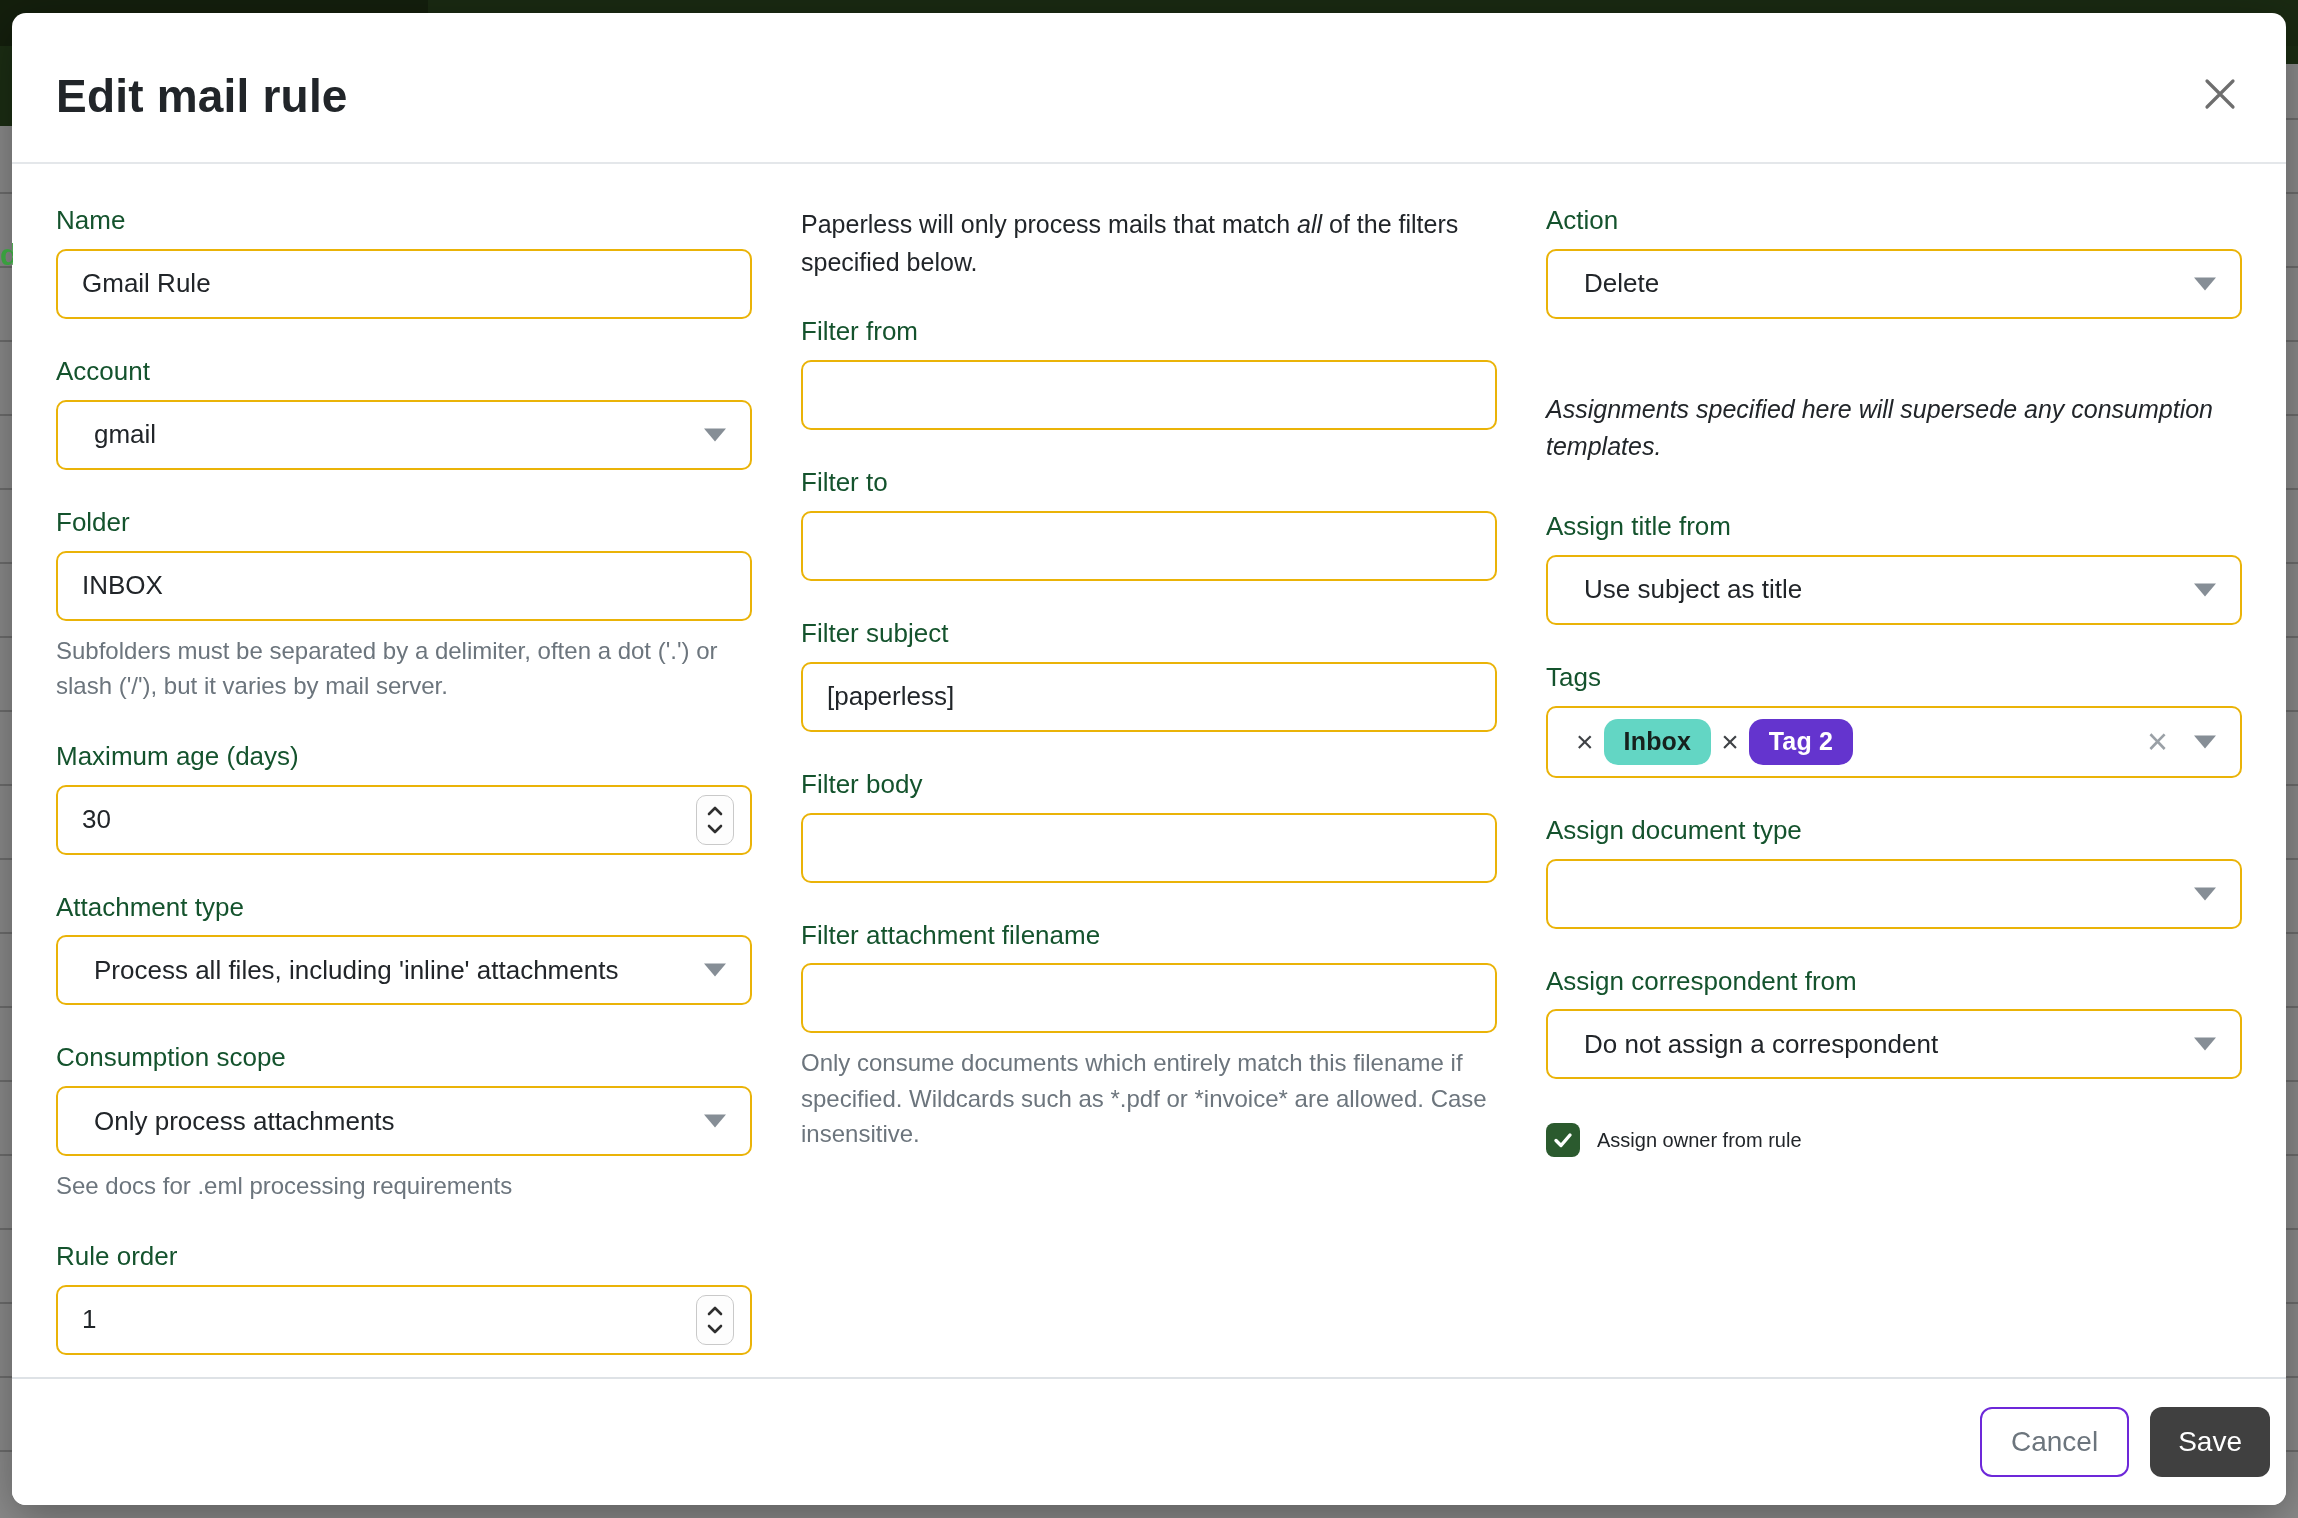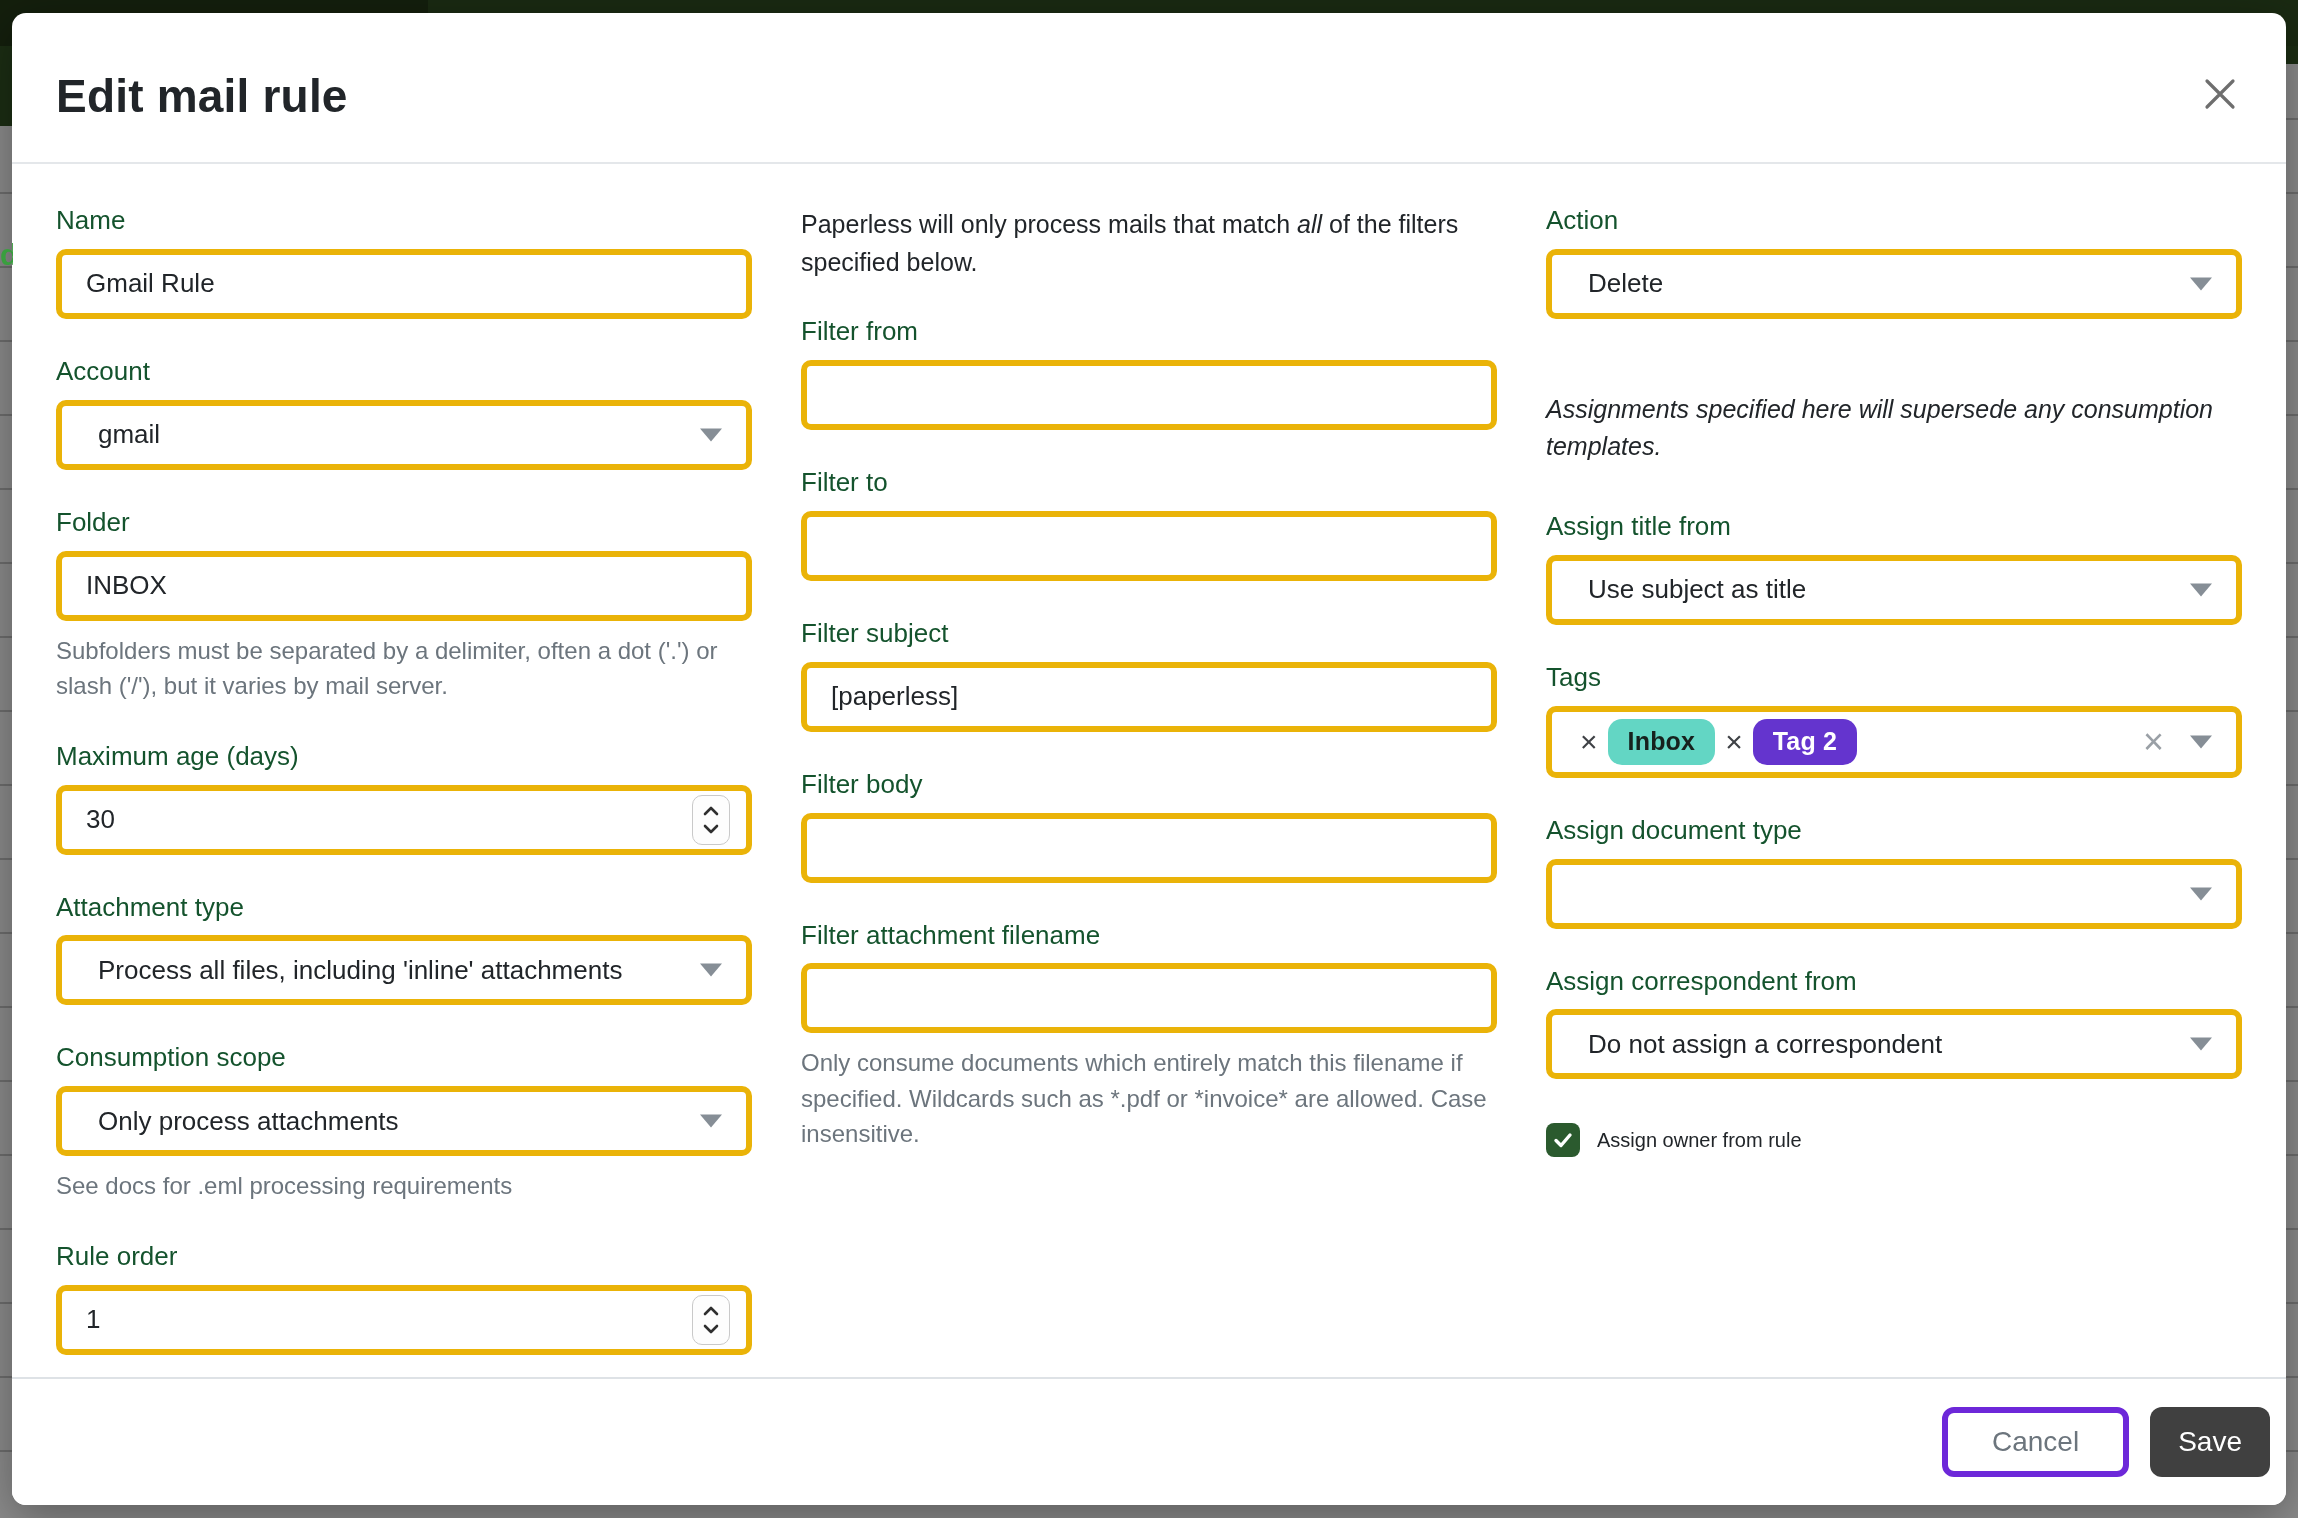--- a/index.html
+++ b/index.html
@@ -43,21 +43,21 @@
   .modal-footer{
     position:absolute;left:0;right:0;bottom:0;height:128px;
     border-top:2px solid #dee2e6;border-radius:0 0 14px 14px;background:#fff;
     display:flex;align-items:center;justify-content:flex-end;gap:21px;
     padding:0 16px;box-sizing:border-box;
   }
   
   .group{margin-bottom:38px;}
   .field-label{display:block;font-size:26px;color:#14532d;margin-bottom:13px;line-height:1.15;}
   .control{
-    position:relative;height:70px;border:6px solid #eab308;border-radius:10px;
+    position:relative;height:70px;border:2px solid #eab308;border-radius:10px;
     background:#fff;box-sizing:border-box;display:flex;align-items:center;
     font-size:26px;color:#212529;
   }
   .control input{
     border:none;outline:none;background:transparent;width:100%;height:100%;
     font-family:"Liberation Sans", sans-serif;font-size:26px;color:#212529;
     padding:0 60px 0 24px;border-radius:10px;box-sizing:border-box;
   }
   .select-value{padding-left:36px;padding-right:64px;white-space:nowrap;overflow:hidden;}
   .caret{
@@ -85,21 +85,21 @@
   
   .check-row{display:flex;align-items:center;gap:17px;margin-top:44px;}
   .checkbox{
     width:34px;height:34px;border-radius:8px;background:#2b5a2e;
     display:flex;align-items:center;justify-content:center;flex:0 0 auto;cursor:pointer;
   }
   .check-label{font-size:20px;color:#212529;}
   
   .btn{height:70px;border-radius:12px;font-family:"Liberation Sans",sans-serif;
     font-size:28px;display:inline-flex;align-items:center;justify-content:center;cursor:pointer;}
-  .btn-cancel{background:#fff;border:6px solid #6d28d9;color:#6c757d;padding:0 44px;}
+  .btn-cancel{background:#fff;border:2px solid #6d28d9;color:#6c757d;padding:0 29px;}
   .btn-save{background:#404040;border:none;color:#fff;padding:0 28px;}
 </style>
 </head>
 <body>
 
 <div class="bg-navbar"></div>
 <div class="bg-navbar-dark"></div>
 <div class="bg-strip left"></div>
 <div class="bg-strip right"></div>
 <div class="bg-green-tab-left"></div>

